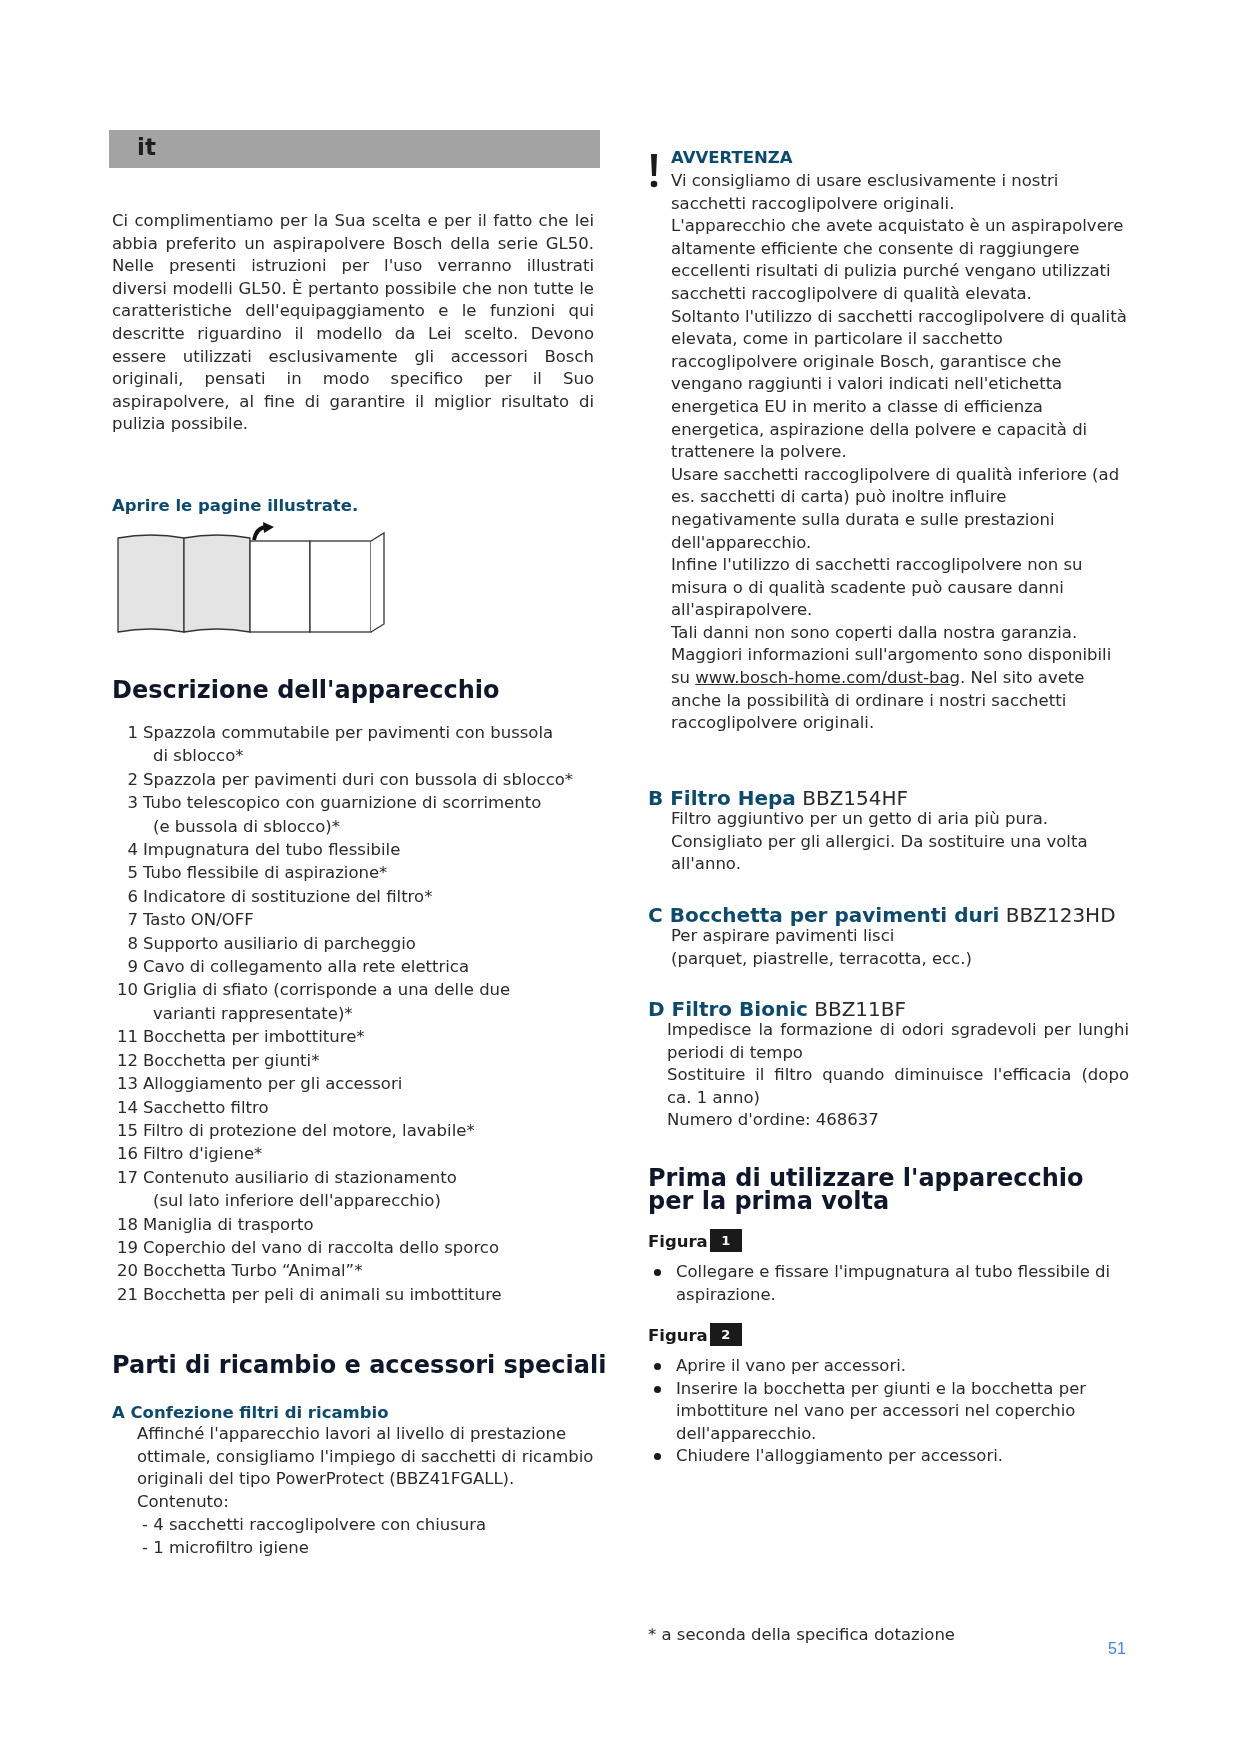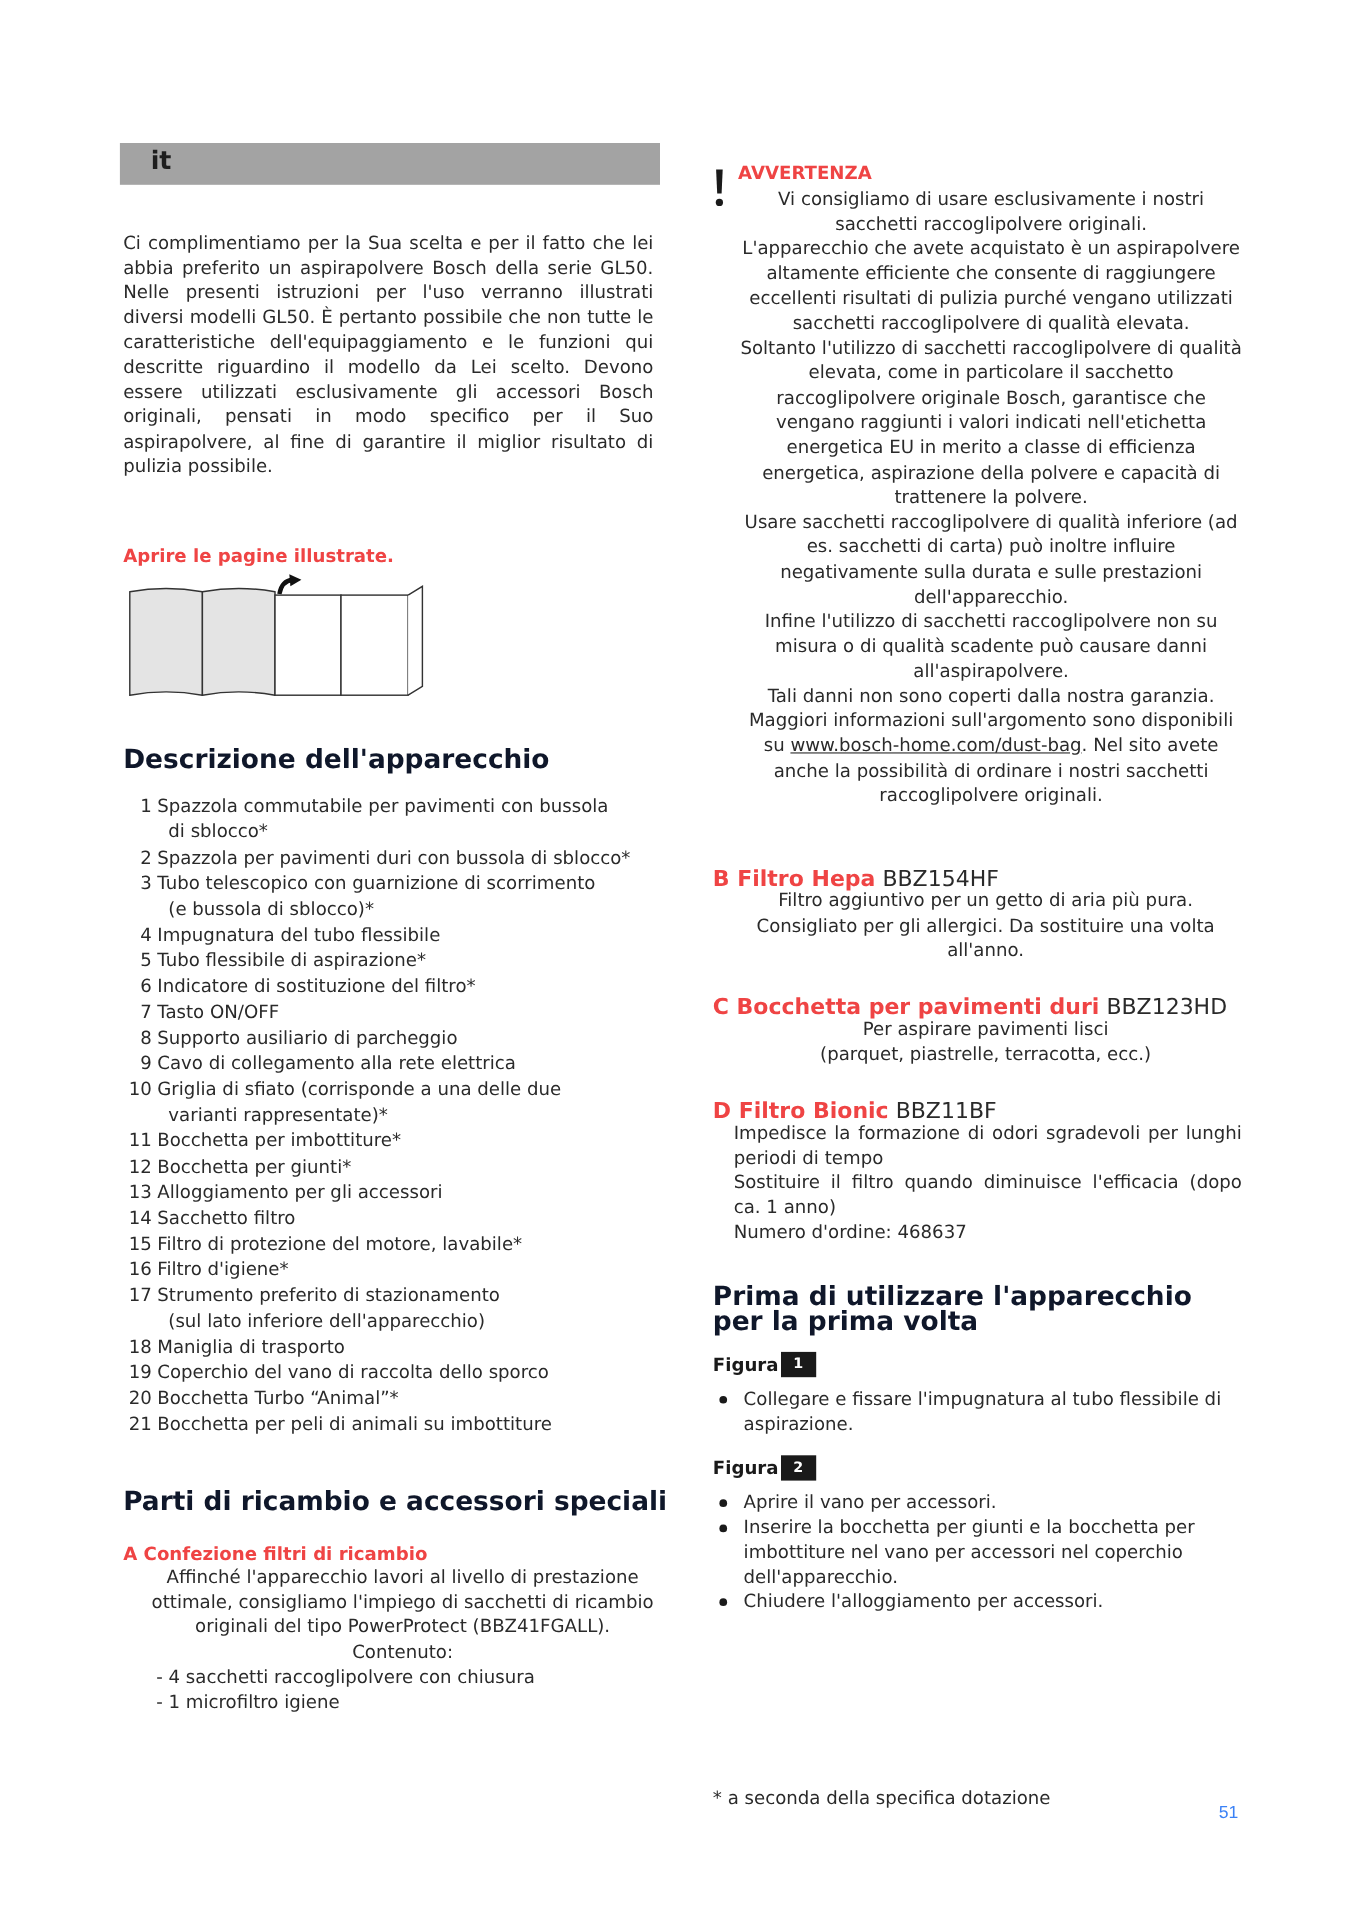--- a/index.html
+++ b/index.html
@@ -1,24 +1,24 @@
 <!DOCTYPE html>
 <html><head>
 <meta charset="utf-8">
 <style>
   html, body { margin:0; padding:0; background:#fff; }
   body { width:1241px; height:1754px; position:relative; overflow:hidden;
          font-family:"DejaVu Sans","Liberation Sans",sans-serif; color:#2a2a2a; }
   .abs { position:absolute; }
   .lang-bar { left:109px; top:130px; width:491px; height:38px; background:#a3a3a3; }
   .lang-bar span { position:absolute; left:28px; top:4px; font-size:23px; font-weight:bold; color:#1e1e1e; }
-  .p { font-size:16.5px; line-height:22.6px;text-align:center; }
+  .p { font-size:16.5px; line-height:22.6px; }
   .just { text-align:justify; text-align-last:left; }
   .intro { left:112px; top:210px; width:482px; }
-  .bold { font-weight:bold; color:#ef4444; }
+  .bold { font-weight:bold; color:#0c4a6e; }
   .open-pages { left:112px; top:496px; font-size:16.5px; }
   .fold-illus { left:116px; top:520px; width:280px; height:115px; }
   h2 { margin:0; font-size:24px; font-weight:bold; color:#0f172a; line-height:26px; }
   .h-desc { left:112px; top:677px; }
   .desc-list { left:112px; top:721px; width:490px; list-style:none; margin:0; padding:0; }
   .desc-list li { font-size:16.5px; line-height:23.4px; display:flex; }
   .desc-list .num { width:26px; text-align:right; padding-right:5px; flex:none; }
   .desc-list .txt { flex:1; }
   .desc-list .cont { padding-left:10px; }
   .h-parts { left:112px; top:1352px; }
@@ -134,21 +134,21 @@
   <li>
       <span class="num">15</span>
       <span class="txt">Filtro di protezione del motore, lavabile*</span>
     </li>
   <li>
       <span class="num">16</span>
       <span class="txt">Filtro d'igiene*</span>
     </li>
   <li>
       <span class="num">17</span>
-      <span class="txt"><span>Strumento preferito di stazionamento</span><br><span class="cont">(sul lato inferiore dell'apparecchio)</span></span>
+      <span class="txt"><span>Contenuto ausiliario di stazionamento</span><br><span class="cont">(sul lato inferiore dell'apparecchio)</span></span>
     </li>
   <li>
       <span class="num">18</span>
       <span class="txt">Maniglia di trasporto</span>
     </li>
   <li>
       <span class="num">19</span>
       <span class="txt">Coperchio del vano di raccolta dello sporco</span>
     </li>
   <li>

